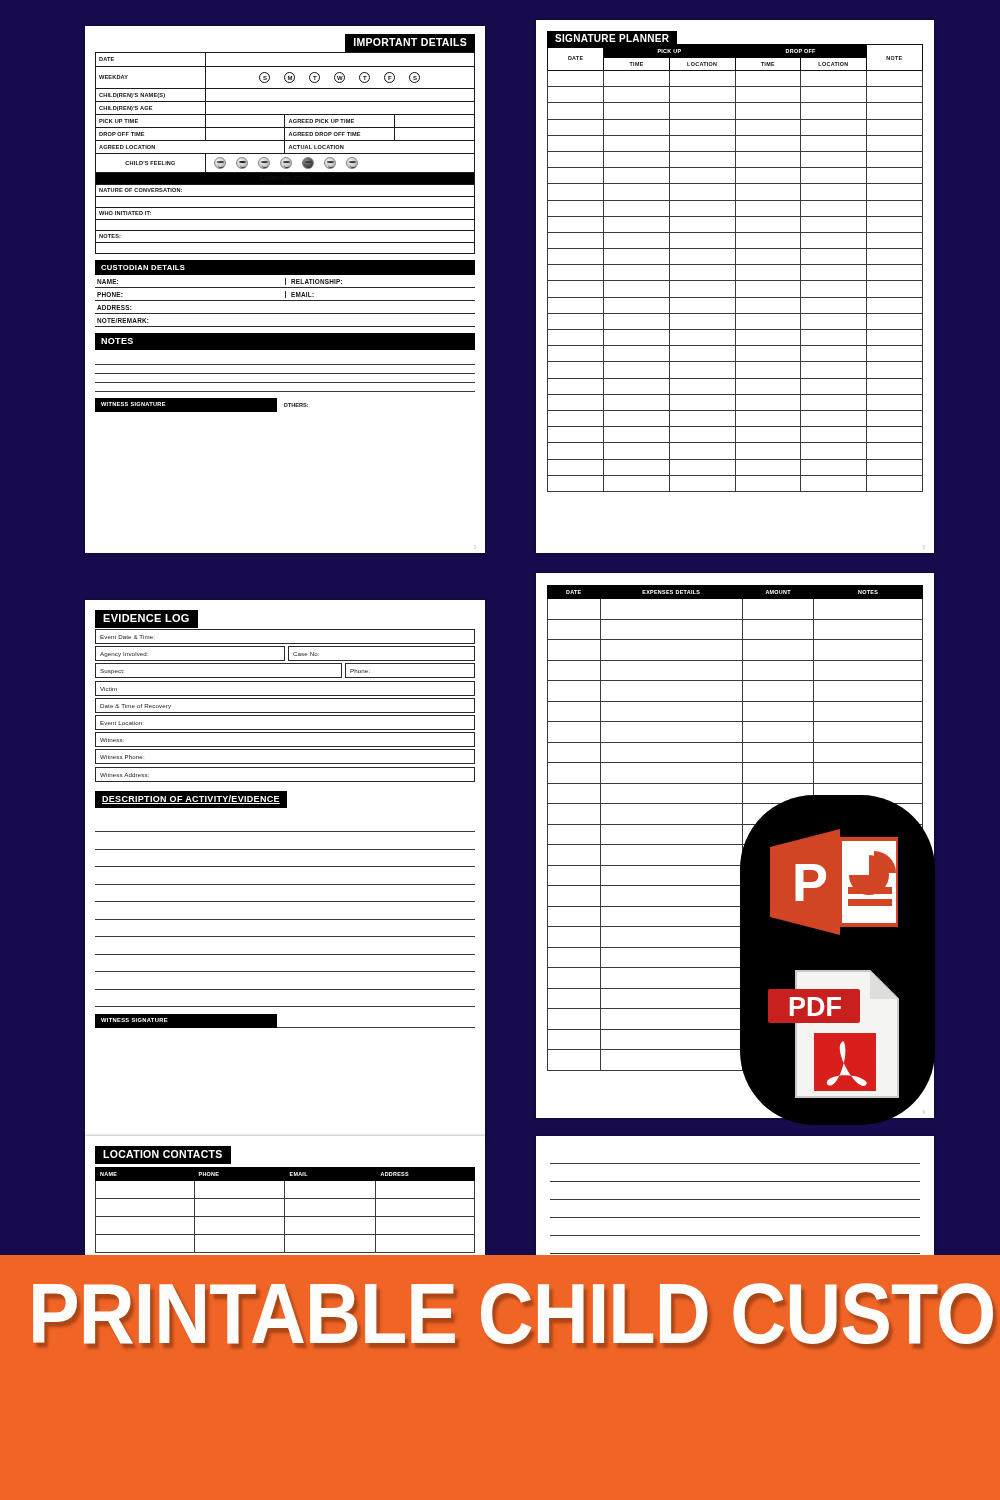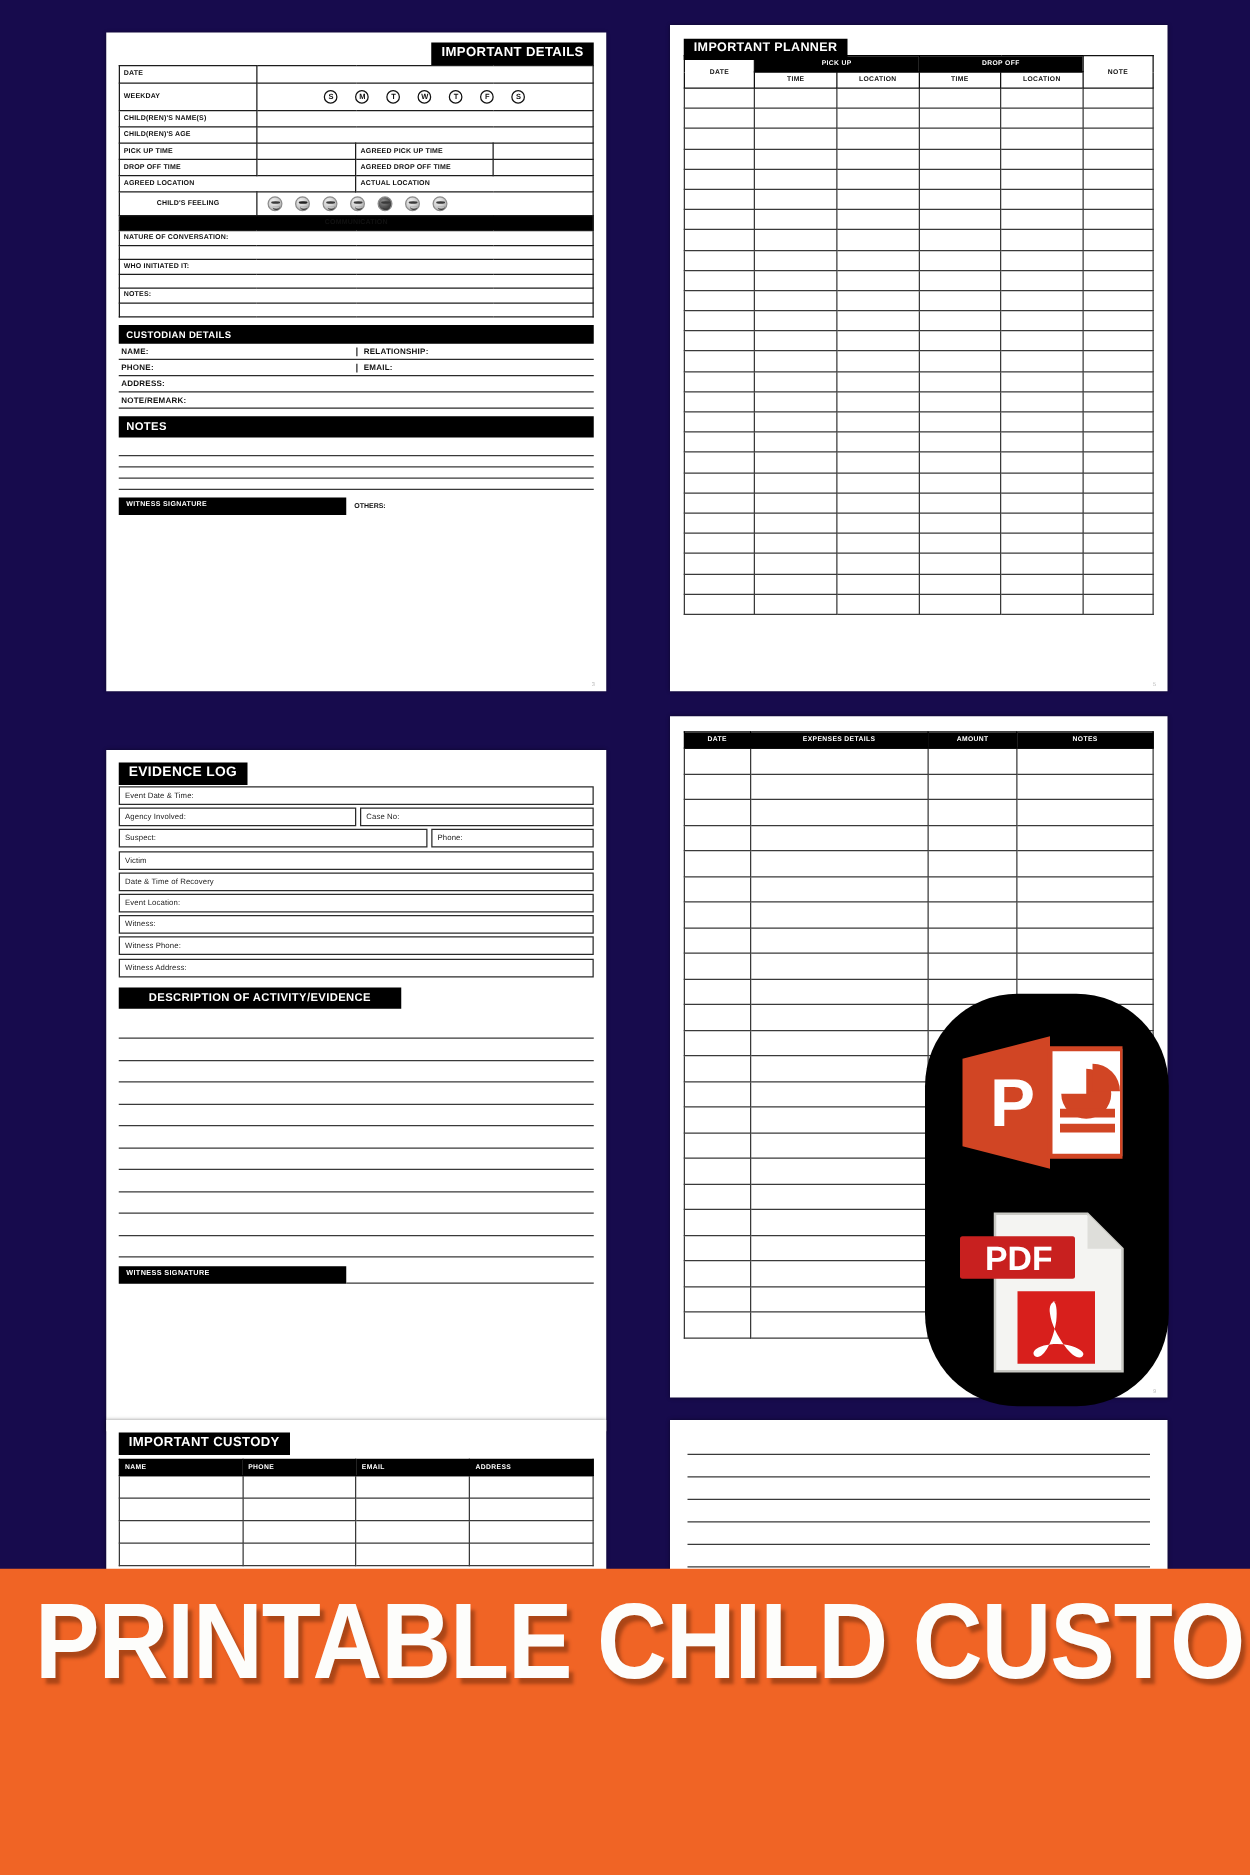--- a/index.html
+++ b/index.html
@@ -265,21 +265,21 @@
         <div style="flex:1;font-size:5.6px;font-weight:700;color:#111;padding:4px 0 0 6px;">OTHERS:</div>
       </div>
 
       <span class="pageno">3</span>
     </div>
   </div>
 
   <div class="sheet" style="left:536px; top:20px; width:398px; height:533px;">
     <div class="pg-inner" style="padding:8px 11px 6px 11px;">
       <div style="height:16px;">
-        <span class="banner" style="font-size:10px;">IMPORTANT PLANNER</span>
+        <span class="banner" style="font-size:10px;">SIGNATURE PLANNER</span>
       </div>
 
       <table class="grid">
         <thead>
           <tr>
             <th rowspan="2" style="width:15%;">DATE</th>
             <th colspan="2" class="blk">PICK UP</th>
             <th colspan="2" class="blk">DROP OFF</th>
             <th rowspan="2" style="width:15%;">NOTE</th>
           </tr>
@@ -524,21 +524,21 @@
         </div>
         <div class="fbox">Victim</div>
         <div class="fbox">Date &amp; Time of Recovery</div>
         <div class="fbox">Event Location:</div>
         <div class="fbox">Witness:</div>
         <div class="fbox">Witness Phone:</div>
         <div class="fbox">Witness Address:</div>
       </div>
 
       <div style="margin-top:6px;">
-        <span class="banner" style="font-size:9px;padding:4px 24px;">DESCRIPTION OF ACTIVITY/EVIDENCE</span>
+        <span class="banner" style="font-size:9px;padding:4px 7px;text-decoration:underline;">DESCRIPTION OF ACTIVITY/EVIDENCE</span>
       </div>
 
       <div id="evidence-lines" style="margin-top:7px;">
           <div class="rule" style="height: 17.5px;"></div>
           <div class="rule" style="height: 17.5px;"></div>
           <div class="rule" style="height: 17.5px;"></div>
           <div class="rule" style="height: 17.5px;"></div>
           <div class="rule" style="height: 17.5px;"></div>
           <div class="rule" style="height: 17.5px;"></div>
           <div class="rule" style="height: 17.5px;"></div>
@@ -711,21 +711,21 @@
           </tbody>
       </table>
 
       <span class="pageno">9</span>
     </div>
   </div>
 
   <div class="sheet" style="left:85px; top:1136px; width:400px; height:130px;">
     <div class="pg-inner">
       <div style="height:18px;">
-        <span class="banner" style="font-size:10.5px;">IMPORTANT CUSTODY</span>
+        <span class="banner" style="font-size:10.5px;">LOCATION CONTACTS</span>
       </div>
       <table class="grid" style="margin-top:5px;">
         <thead>
           <tr>
             <th class="blk" style="width:26%;text-align:left;padding-left:4px;">NAME</th>
             <th class="blk" style="width:24%;text-align:left;padding-left:4px;">PHONE</th>
             <th class="blk" style="width:24%;text-align:left;padding-left:4px;">EMAIL</th>
             <th class="blk" style="width:26%;text-align:left;padding-left:4px;">ADDRESS</th>
           </tr>
         </thead>

